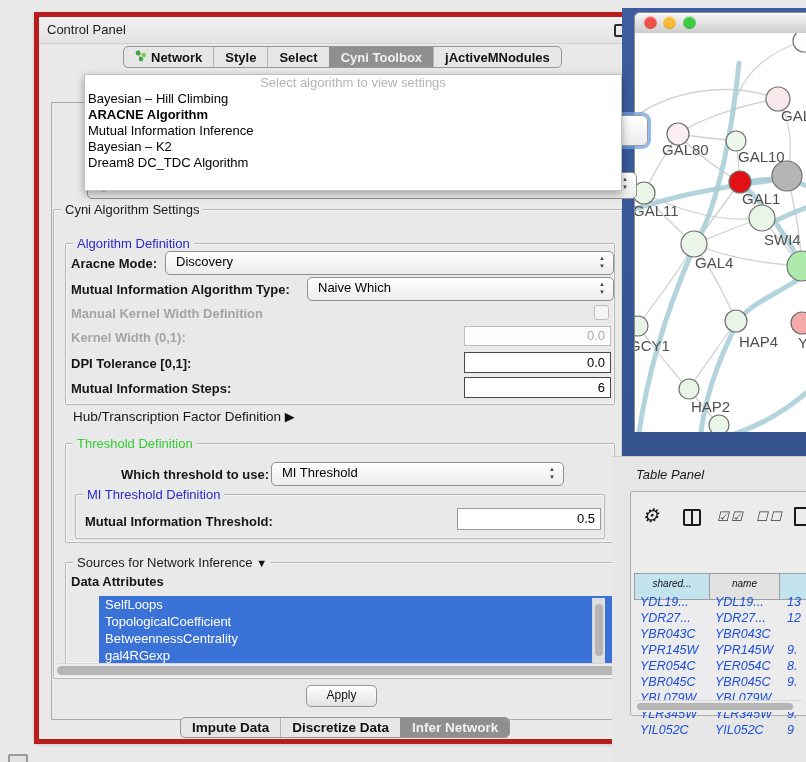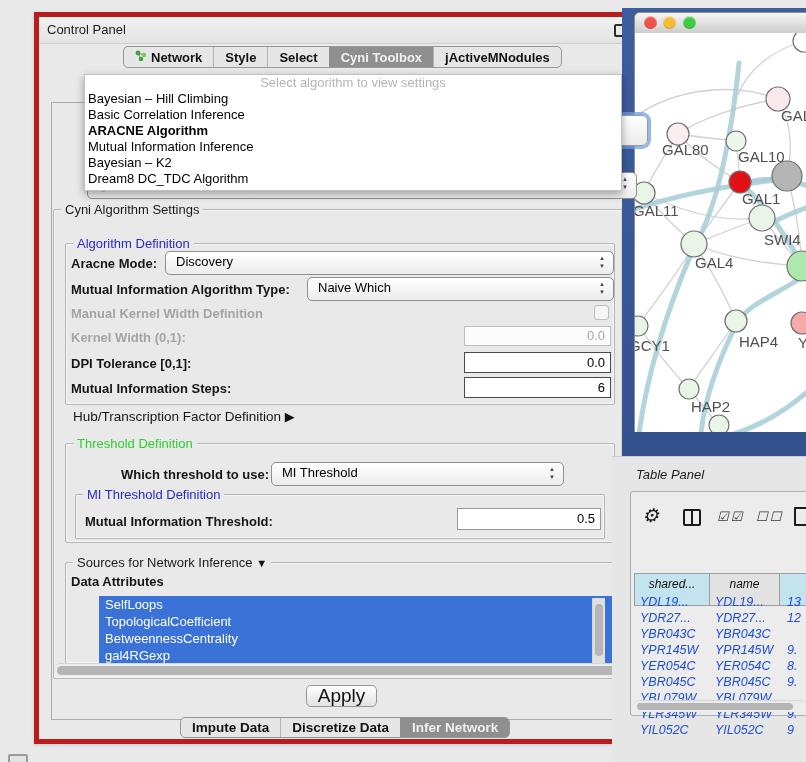--- a/index.html
+++ b/index.html
@@ -73,21 +73,21 @@
   .vtrack{position:absolute;background:#ececec;border-left:1px solid #d6d6d6;}
   .htrack{position:absolute;background:#ececec;border-top:1px solid #d6d6d6;border-radius:6px;}
   .thumb{position:absolute;background:#b5b5b5;border-radius:6px;}
 
   
   .attr-list{position:absolute;left:44px;top:587px;width:524px;height:69px;overflow:hidden;padding-left:18px;}
   .attr-item{height:17px;line-height:17px;padding-left:6px;font-size:13px;color:#fff;
     background:var(--selection,#3a72d8);white-space:nowrap;}
 
   .btn{position:absolute;border:1px solid #979797;border-radius:5px;
-    background:linear-gradient(#ffffff,#e2e2e2);font-size:19px;color:#111;text-align:center;}
+    background:linear-gradient(#ffffff,#e2e2e2);font-size:12px;color:#111;text-align:center;}
 
   
   .blue-frame{position:absolute;left:622px;top:8px;width:184px;height:448px;
     background:linear-gradient(180deg,var(--frame-blue,#3d5d9e),#33528e);}
   .mac-window{position:absolute;left:634px;top:12px;width:200px;height:420px;
     border:1px solid #8e8e8e;border-radius:6px 6px 0 0;background:#fff;box-sizing:border-box;}
   .mac-titlebar{position:absolute;left:0;top:0;width:100%;height:20px;
     background:linear-gradient(#f6f6f6,#cdcdcd);border-bottom:1px solid #9c9c9c;
     border-radius:5px 5px 0 0;}
   .light{position:absolute;top:3px;width:13px;height:13px;border-radius:50%;
@@ -101,22 +101,22 @@
   .tp-body{position:absolute;left:18px;top:34px;width:180px;height:223px;background:#ececec;
     border:1px solid #aeaeae;border-radius:3px;}
   .tp-toolbar-icon{position:absolute;color:#1a1a1a;}
   .gear{font-size:19px;line-height:19px;}
   .col-icon{width:14px;height:13px;border:2px solid #1a1a1a;border-radius:2px;}
   .col-icon:before{content:"";position:absolute;left:6px;top:0;width:2px;height:13px;background:#1a1a1a;}
   .cb-pair{font-size:13px;letter-spacing:2px;color:#333;}
   .doc-icon{width:11px;height:15px;border:2px solid #1a1a1a;border-radius:1px;}
 
   .tp-header{position:absolute;left:3px;top:81px;display:flex;height:21px;}
-  .tp-hcell{box-sizing:border-box;border:1px solid #9e9e9e;border-left:none;height:33px;
-    line-height:20px;text-align:center;font-size:12px;color:#111;}
+  .tp-hcell{box-sizing:border-box;border:1px solid #9e9e9e;border-left:none;height:27px;
+    line-height:20px;text-align:center;font-size:10px;color:#111;}
   .tp-hcell:first-child{border-left:1px solid #9e9e9e;}
   .tp-rows{position:absolute;left:3px;top:102px;width:186px;height:140px;overflow:hidden;}
   .tp-row{display:flex;height:16px;line-height:16px;}
   .tp-cell{font-size:12.5px;color:#1d4ed8;white-space:nowrap;overflow:hidden;box-sizing:border-box;}
 
   .mini-icon{position:absolute;left:8px;top:754px;width:16px;height:12px;background:#e2e2e2;
     border:2px solid #9a9a9a;border-radius:2px;}
 
   svg text{font-family:"Liberation Sans",sans-serif;}
 </style>
@@ -162,21 +162,20 @@
     <div class="combo-fragment-ring"></div>
     <div class="combo fragment-combo" style="left:48px;top:155px;width:548px;height:25px;">
       <span class="cval">galFiltered.sif default node</span>
       <span class="arrows"><span>▲</span><br><span>▼</span></span>
     </div>
 
     <div class="popup">
       <div class="popup-placeholder">Select algorithm to view settings</div>
       <div id="popup-options">
           <div class="opt">Bayesian – Hill Climbing</div>
-          <div class="opt">Basic Correlation Inference</div>
           <div class="opt bold">ARACNE Algorithm</div>
           <div class="opt">Mutual Information Inference</div>
           <div class="opt">Bayesian – K2</div>
           <div class="opt">Dream8 DC_TDC Algorithm</div>
         </div>
     </div>
 
     <div class="group" style="left:14px;top:192px;width:582px;height:468px;">
       <span class="glabel">Cyni Algorithm Settings</span>
     </div>

